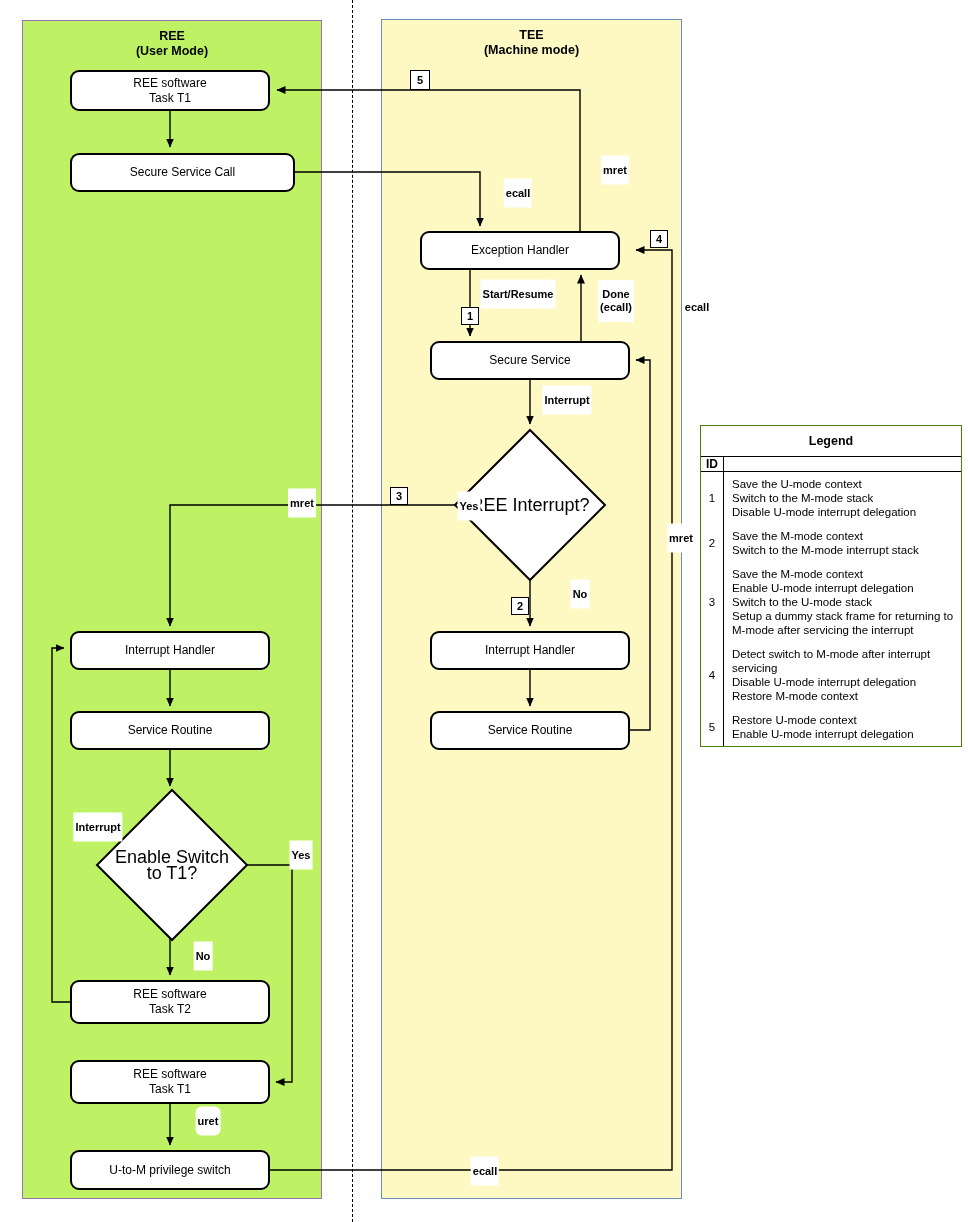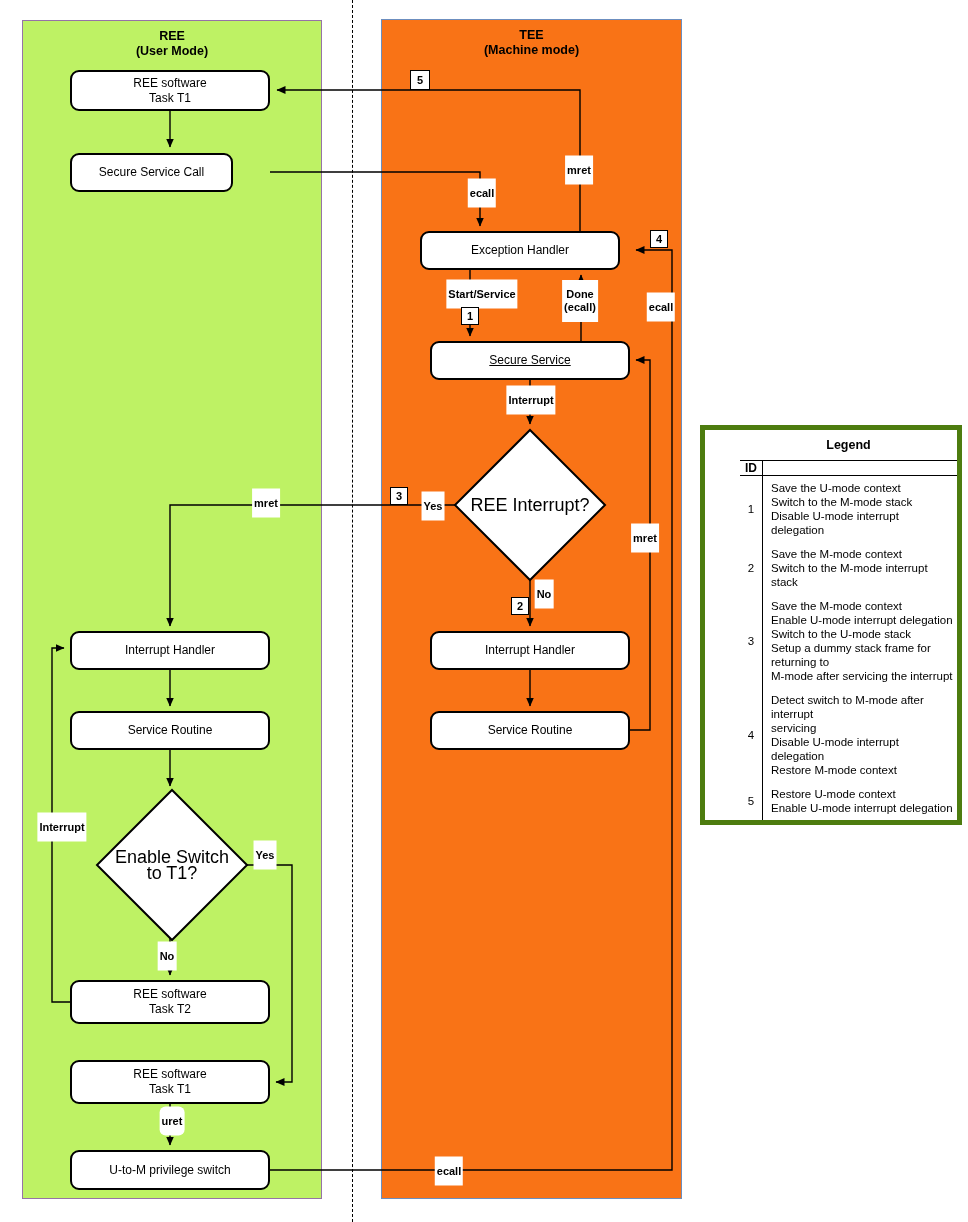--- a/index.html
+++ b/index.html
@@ -2,21 +2,21 @@
 <html><head>
 <meta charset="utf-8">
 <style>
   html,body{margin:0;padding:0;background:#ffffff;}
   #canvas{
     position:relative;width:968px;height:1222px;background:#ffffff;
     font-family:"Liberation Sans",sans-serif;color:#000;overflow:hidden;
   }
   .region{position:absolute;border:1px solid;box-sizing:border-box;}
   #ree-region{left:22px;top:20px;width:300px;height:1179px;background:#bef264;border-color:#9673A6;}
-  #tee-region{left:381px;top:19px;width:301px;height:1180px;background:#f97316;border-color:#6C8EBF;}
+  #tee-region{left:381px;top:19px;width:301px;height:1180px;background:#fef9c3;border-color:#6C8EBF;}
   .region-title{
     position:absolute;left:0;top:8px;width:100%;text-align:center;
     font-weight:bold;font-size:12.5px;line-height:15px;white-space:pre-line;
   }
   #dashed-divider{
     position:absolute;left:352px;top:0;height:1222px;width:0;
     border-left:1.5px dashed #000;
   }
   #wires{position:absolute;left:0;top:0;z-index:2;}
   .node{
@@ -24,31 +24,31 @@
     box-sizing:border-box;display:flex;align-items:center;justify-content:center;
     text-align:center;font-size:12px;line-height:15px;white-space:pre-line;z-index:3;
   }
   .diamond-label{
     position:absolute;transform:translate(-50%,-50%);text-align:center;
     font-size:18px;line-height:16px;white-space:pre-line;z-index:4;
   }
   .edge-label{
     position:absolute;transform:translate(-50%,-50%);background:#fff;
     font-weight:bold;font-size:11px;line-height:13px;padding:8px 2px;
-    text-align:center;white-space:pre-line;z-index:4;
+    text-align:center;white-space:pre-line;z-index:4;margin-left:36px;
   }
   .badge{
     position:absolute;width:18px;height:18px;background:#fff;border:1px solid #000;
     box-sizing:border-box;display:flex;align-items:center;justify-content:center;
     font-weight:bold;font-size:11px;z-index:4;
   }
   .badge.big{width:20px;height:20px;}
   #legend{
     position:absolute;left:700px;top:425px;width:262px;background:#fff;
-    border:5px solid #4d7c0f;box-sizing:border-box;z-index:3;font-size:11.5px;padding-left:35px;
+    border:1px solid #4d7c0f;box-sizing:border-box;z-index:3;font-size:11.5px;
   }
   #legend .legend-title{
     height:30px;display:flex;align-items:center;justify-content:center;
     font-weight:bold;font-size:12.5px;border-bottom:1px solid #000;
   }
   .legend-row{display:flex;align-items:stretch;}
   .legend-row.header{border-bottom:1px solid #000;font-weight:bold;font-size:12px;}
   .legend-id{
     width:22px;flex:0 0 22px;border-right:1px solid #000;display:flex;
     align-items:center;justify-content:center;text-align:center;
@@ -100,40 +100,40 @@
       <path d="M170,1104 L170,1145" marker-end="url(#arr)"></path>
     </g>
     <g fill="#ffffff" stroke="#000" stroke-width="2">
       <polygon points="530,430 605,505 530,580 455,505"></polygon>
       <polygon points="172,790 247,865 172,940 97,865"></polygon>
     </g>
   </svg>
 
   <div class="node" style="left:70px;top:70px;width:200px;height:41px;">REE software
 Task T1</div>
-  <div class="node" style="left:70px;top:153px;width:163px;height:39px;">Secure Service Call</div>
+  <div class="node" style="left:70px;top:153px;width:225px;height:39px;">Secure Service Call</div>
   <div class="node" style="left:420px;top:231px;width:200px;height:39px;">Exception Handler</div>
-  <div class="node" style="left:430px;top:341px;width:200px;height:39px;text-decoration:underline;">Secure Service</div>
+  <div class="node" style="left:430px;top:341px;width:200px;height:39px;">Secure Service</div>
   <div class="node" style="left:430px;top:631px;width:200px;height:39px;">Interrupt Handler</div>
   <div class="node" style="left:430px;top:711px;width:200px;height:39px;">Service Routine</div>
   <div class="node" style="left:70px;top:631px;width:200px;height:39px;">Interrupt Handler</div>
   <div class="node" style="left:70px;top:711px;width:200px;height:39px;">Service Routine</div>
   <div class="node" style="left:70px;top:980px;width:200px;height:44px;">REE software
 Task T2</div>
   <div class="node" style="left:70px;top:1060px;width:200px;height:44px;">REE software
 Task T1</div>
   <div class="node" style="left:70px;top:1150px;width:200px;height:40px;">U-to-M privilege switch</div>
 
   <div class="diamond-label" style="left:530px;top:505px;">REE Interrupt?</div>
   <div class="diamond-label" style="left:172px;top:865px;">Enable Switch
 to T1?</div>
 
   <div class="edge-label" style="left:482px;top:193px;">ecall</div>
   <div class="edge-label" style="left:579px;top:170px;">mret</div>
-  <div class="edge-label" style="left:482px;top:294px;">Start/Service</div>
+  <div class="edge-label" style="left:482px;top:294px;">Start/Resume</div>
   <div class="edge-label" style="left:580px;top:301px;">Done
 (ecall)</div>
   <div class="edge-label" style="left:661px;top:307px;">ecall</div>
   <div class="edge-label" style="left:531px;top:400px;">Interrupt</div>
   <div class="edge-label" style="left:433px;top:506px;">Yes</div>
   <div class="edge-label" style="left:266px;top:503px;">mret</div>
   <div class="edge-label" style="left:544px;top:594px;">No</div>
   <div class="edge-label" style="left:645px;top:538px;">mret</div>
   <div class="edge-label" style="left:62px;top:827px;">Interrupt</div>
   <div class="edge-label" style="left:265px;top:855px;">Yes</div>

